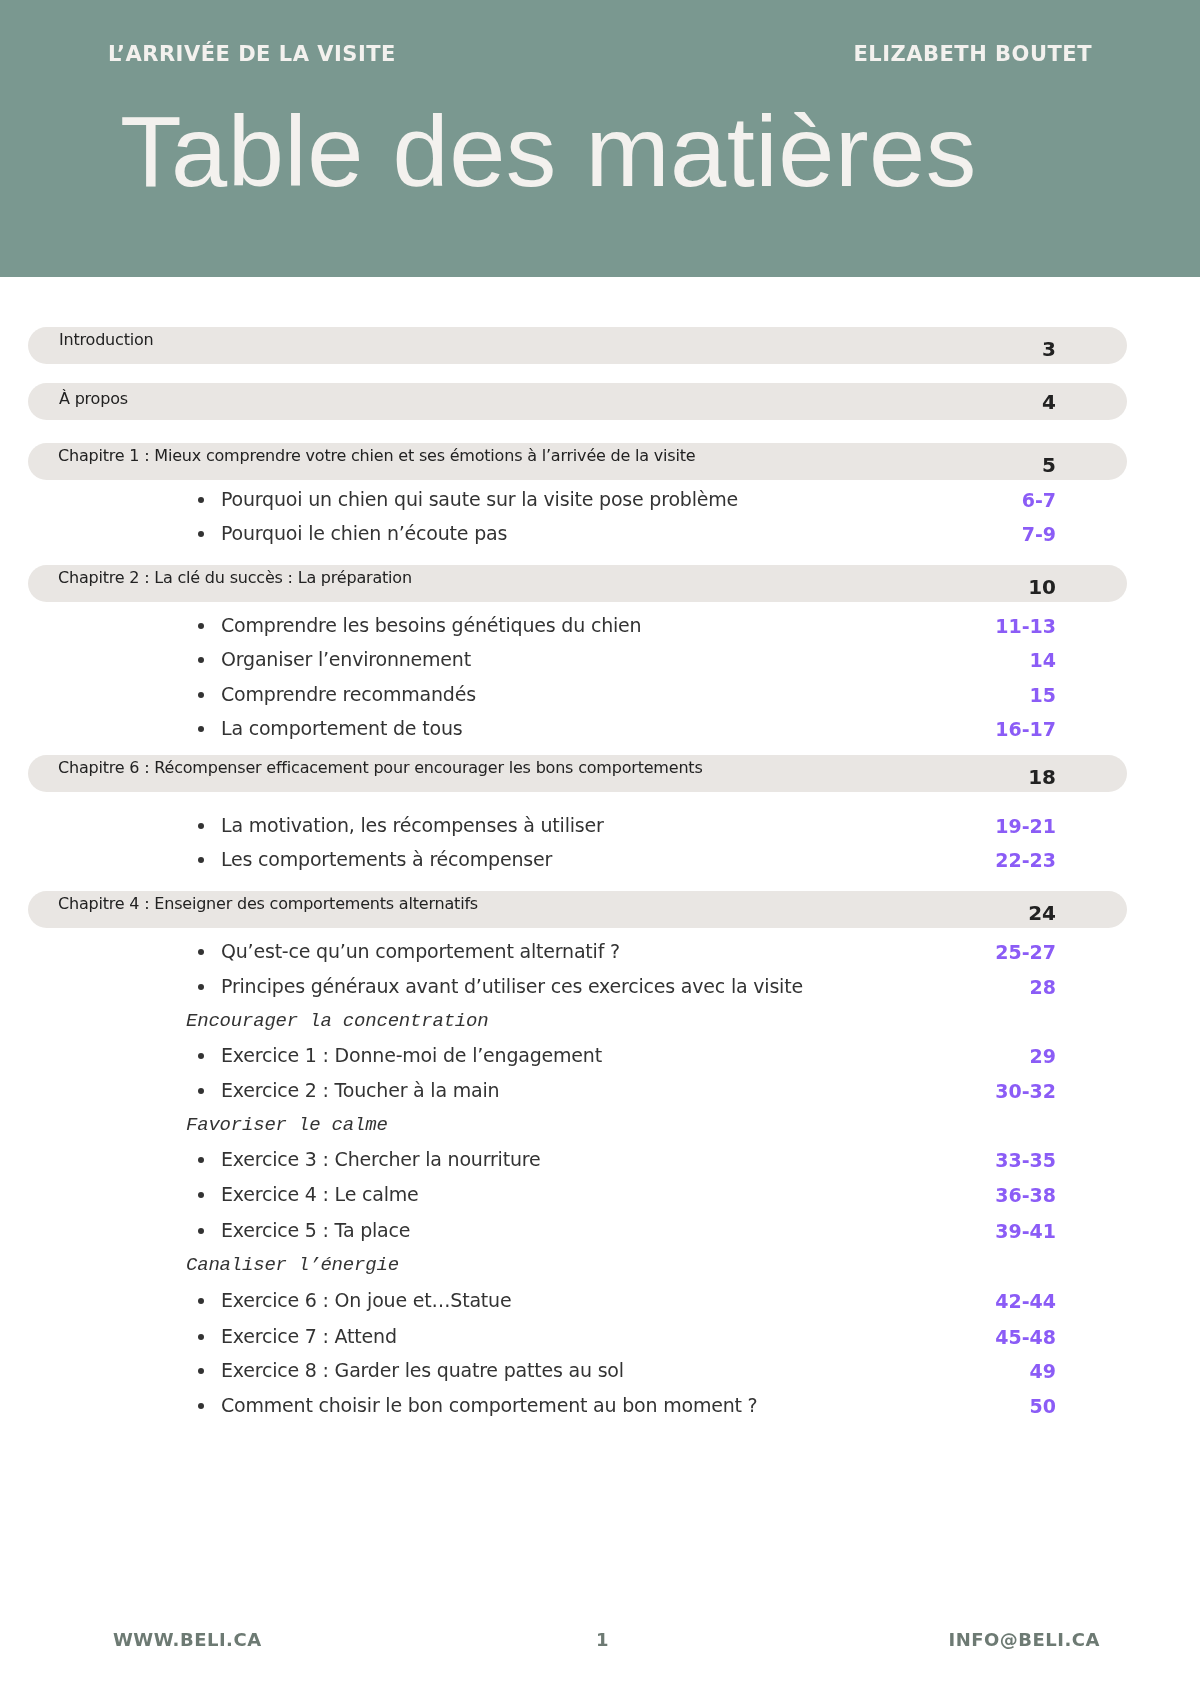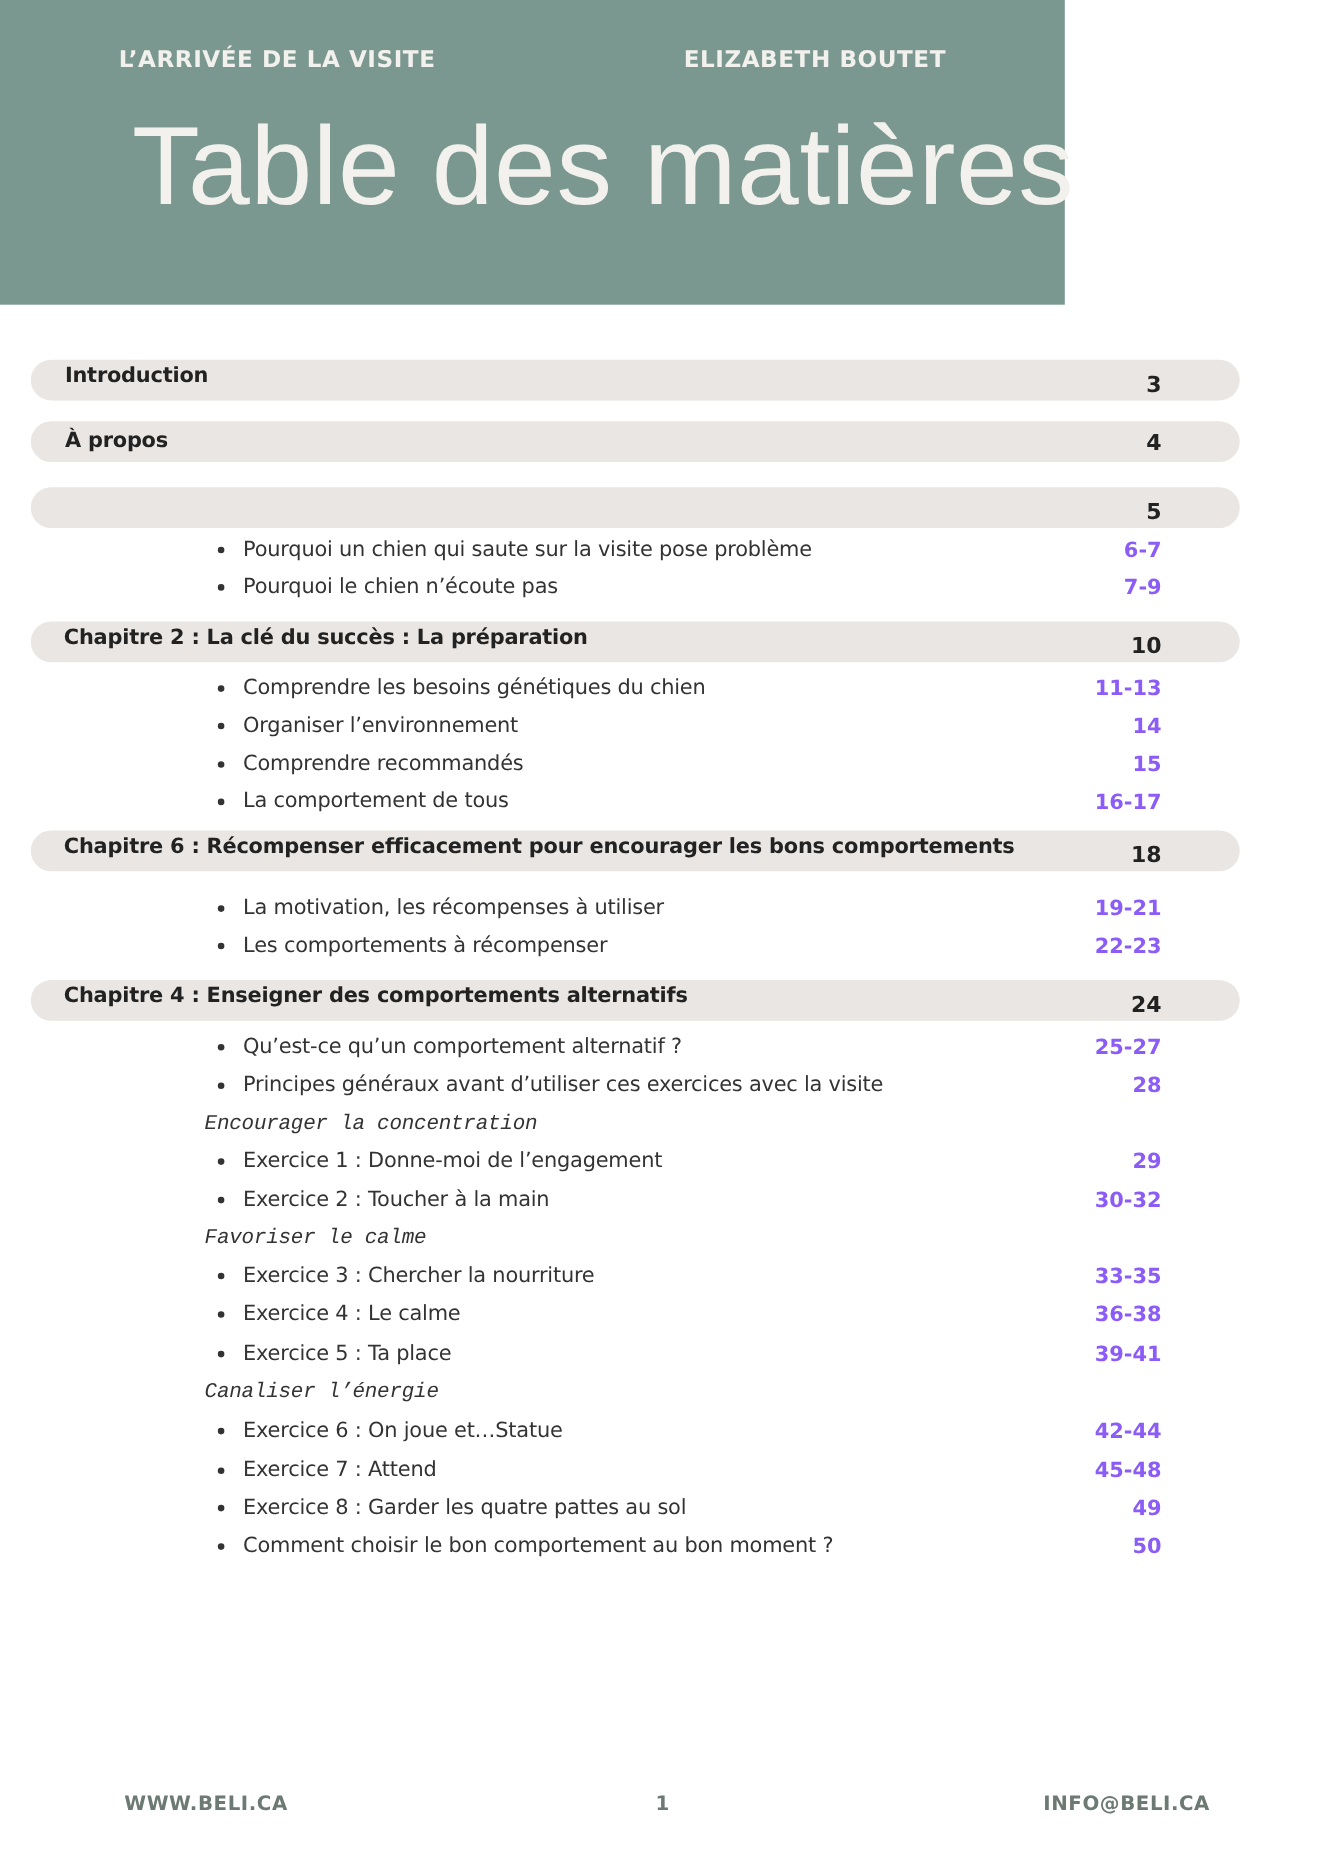--- a/index.html
+++ b/index.html
@@ -3,41 +3,41 @@
 <meta charset="utf-8">
 <style>
   html, body { margin: 0; padding: 0; }
   body {
     width: 1200px; height: 1697px; position: relative; overflow: hidden;
     background: #ffffff;
     font-family: "DejaVu Sans", "Liberation Sans", sans-serif;
     color: #2a2a2a;
   }
   .header {
-    position: absolute; left: 0; top: 0; width: 968px; height: 277px;
+    position: absolute; left: 0; top: 0; width: 1200px; height: 277px;
     background: #7a9890;
   }
   .header-left, .header-right {
     position: absolute; top: 42px; font-size: 21px; font-weight: bold;
     color: #f3f1ee; letter-spacing: 0.5px; white-space: nowrap;
     font-family: "DejaVu Sans", sans-serif;
   }
   .header-left { left: 108px; }
   .header-right { right: 108px; }
   .title {
     position: absolute; left: 120px; top: 96px; font-size: 101px; line-height: 110px;
     color: #f3f1ee; font-weight: normal; white-space: nowrap;
     font-family: "Liberation Sans", sans-serif; letter-spacing: 0.5px;
   }
   .pill {
     position: absolute; left: 28px; width: 1099px; height: 37px;
     background: #e9e6e3; border-radius: 19px;
   }
   .pill-label {
-    position: absolute; left: 31px; top: 3px; font-size: 19px; font-weight: bold;
+    position: absolute; left: 31px; top: 3px; font-size: 16px; font-weight: normal;
     color: #222; white-space: nowrap; font-family: "DejaVu Sans", sans-serif;
     letter-spacing: -0.2px;
     text-align: right;
   }
   .pill-page {
     position: absolute; right: 71px; top: 10px; font-size: 20px; font-weight: bold;
     color: #222; font-family: "DejaVu Sans", sans-serif;
   }
   .item {
     position: absolute; left: 196px; width: 860px; height: 30px;
@@ -79,20 +79,21 @@
   <span class="pill-label">Introduction</span>
   <span class="pill-page">3</span>
 </div>
 
 <div class="pill" style="top:383px">
   <span class="pill-label" style="top:6px">À propos</span>
   <span class="pill-page" style="top:7px">4</span>
 </div>
 
 <div class="pill" style="top:443px">
+  <span class="pill-label" style="left:30px">Chapitre 1 : Mieux comprendre votre chien et ses émotions à l’arrivée de la visite</span>
   <span class="pill-page">5</span>
 </div>
 <div class="item" style="top:485px">
   <span class="bullet"></span>
   <span class="item-label">Pourquoi un chien qui saute sur la visite pose problème</span>
   <span class="item-page">6-7</span>
 </div>
 <div class="item" style="top:519px">
   <span class="bullet"></span>
   <span class="item-label">Pourquoi le chien n’écoute pas</span>

